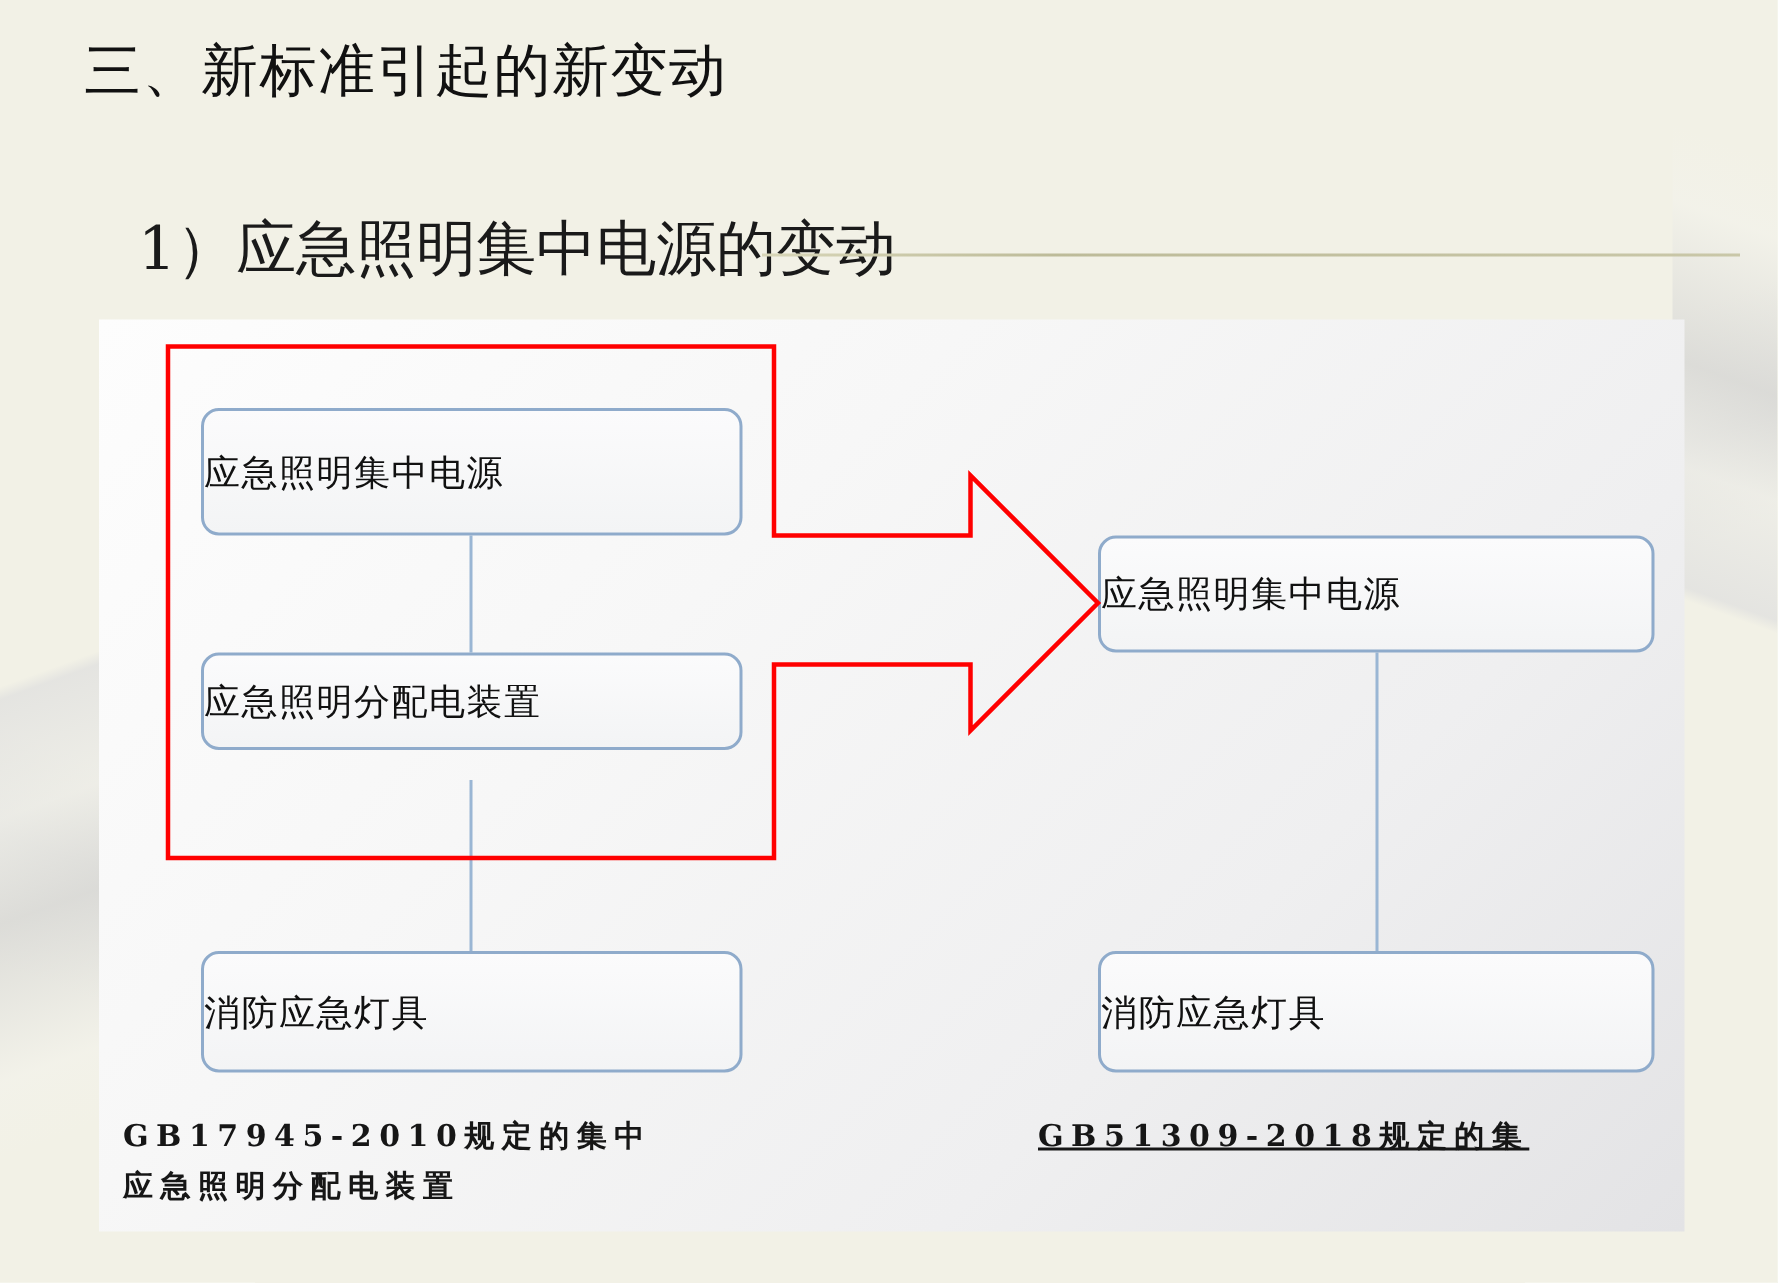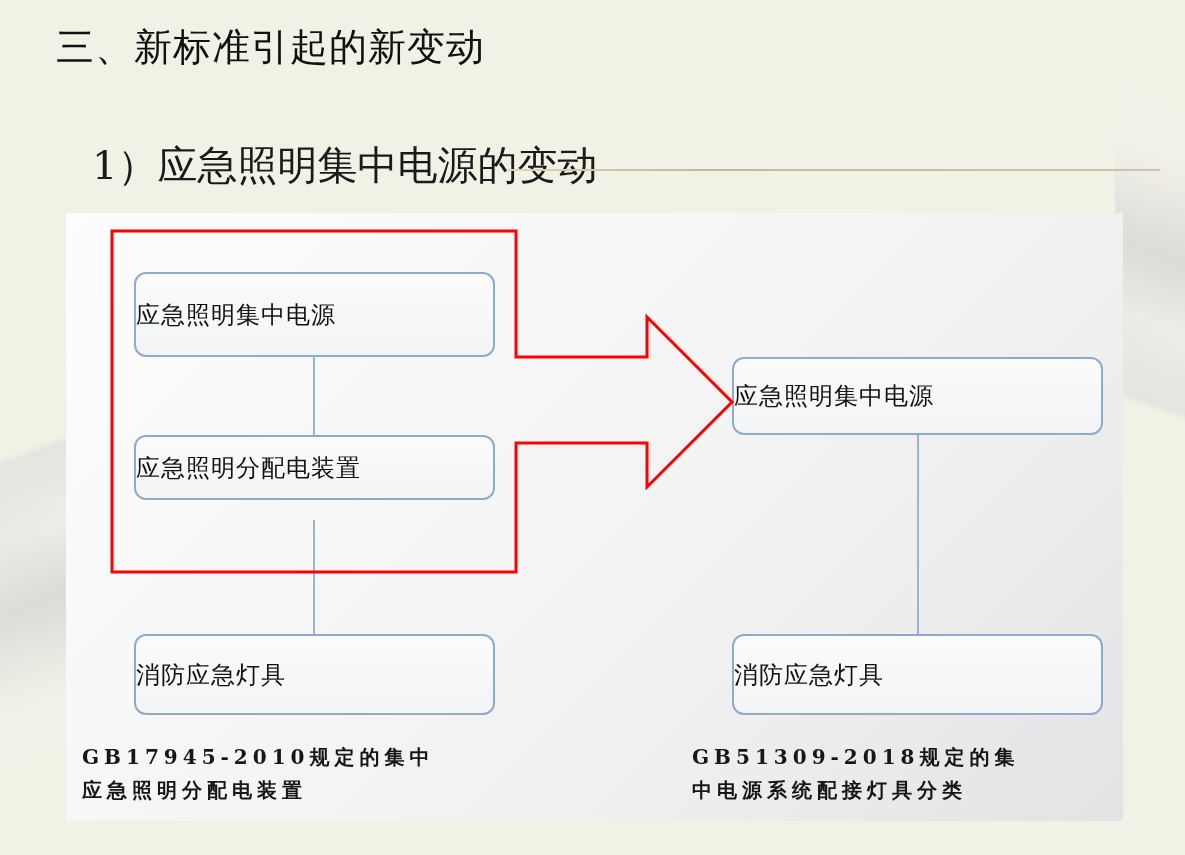--- a/index.html
+++ b/index.html
@@ -166,19 +166,18 @@
 
     <svg id="arrow-overlay" viewBox="0 0 1057 608">
       <path d="M 46,18 L 450,18 L 450,144 L 581,144 L 581,104 L 666,189 L 581,274 L 581,230 L 450,230 L 450,359 L 46,359 Z" fill="none" stroke="#ff0000" stroke-width="3" stroke-linejoin="miter"></path>
     </svg>
 
     <div class="caption" style="left:0px; top:528px; width:500px;">
       <div>GB17945-2010规定的集中</div>
       <div>应急照明分配电装置</div>
     </div>
 
-    <div class="caption" style="left:610px; top:528px; width:460px;">
+    <div class="caption" style="left:610px; top:528px; width:460px;text-decoration:underline;">
       <div>GB51309-2018规定的集</div>
-      <div>中电源系统配接灯具分类</div>
     </div>
 
   </div>
 </div>
 
 </body></html>

